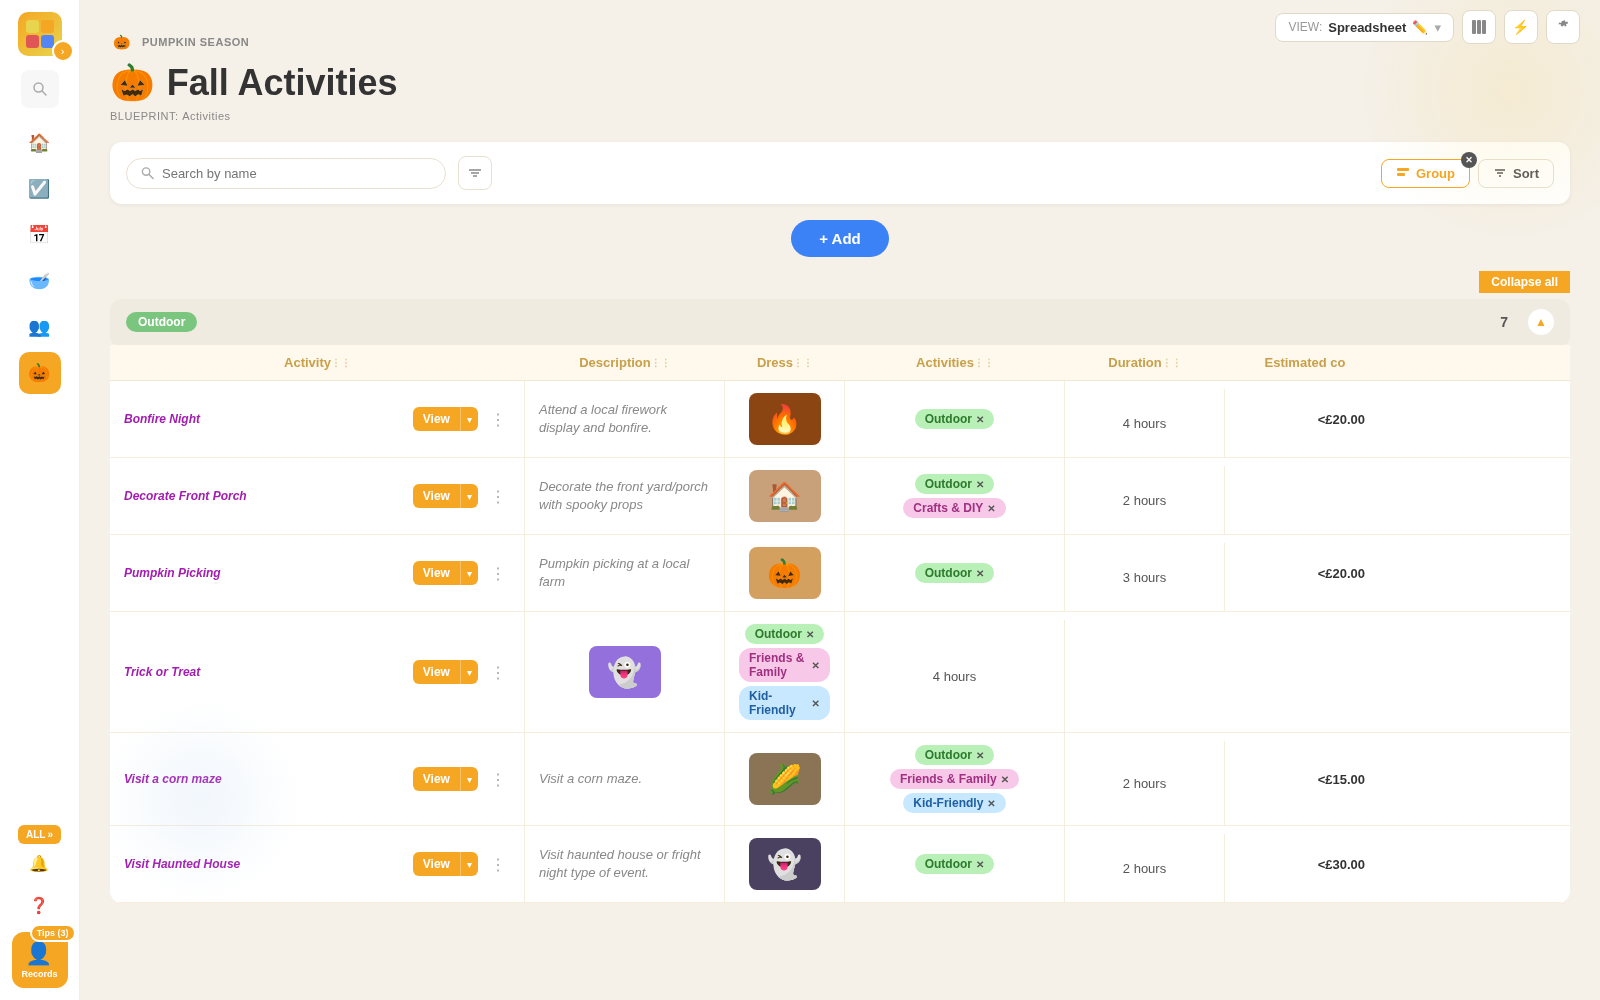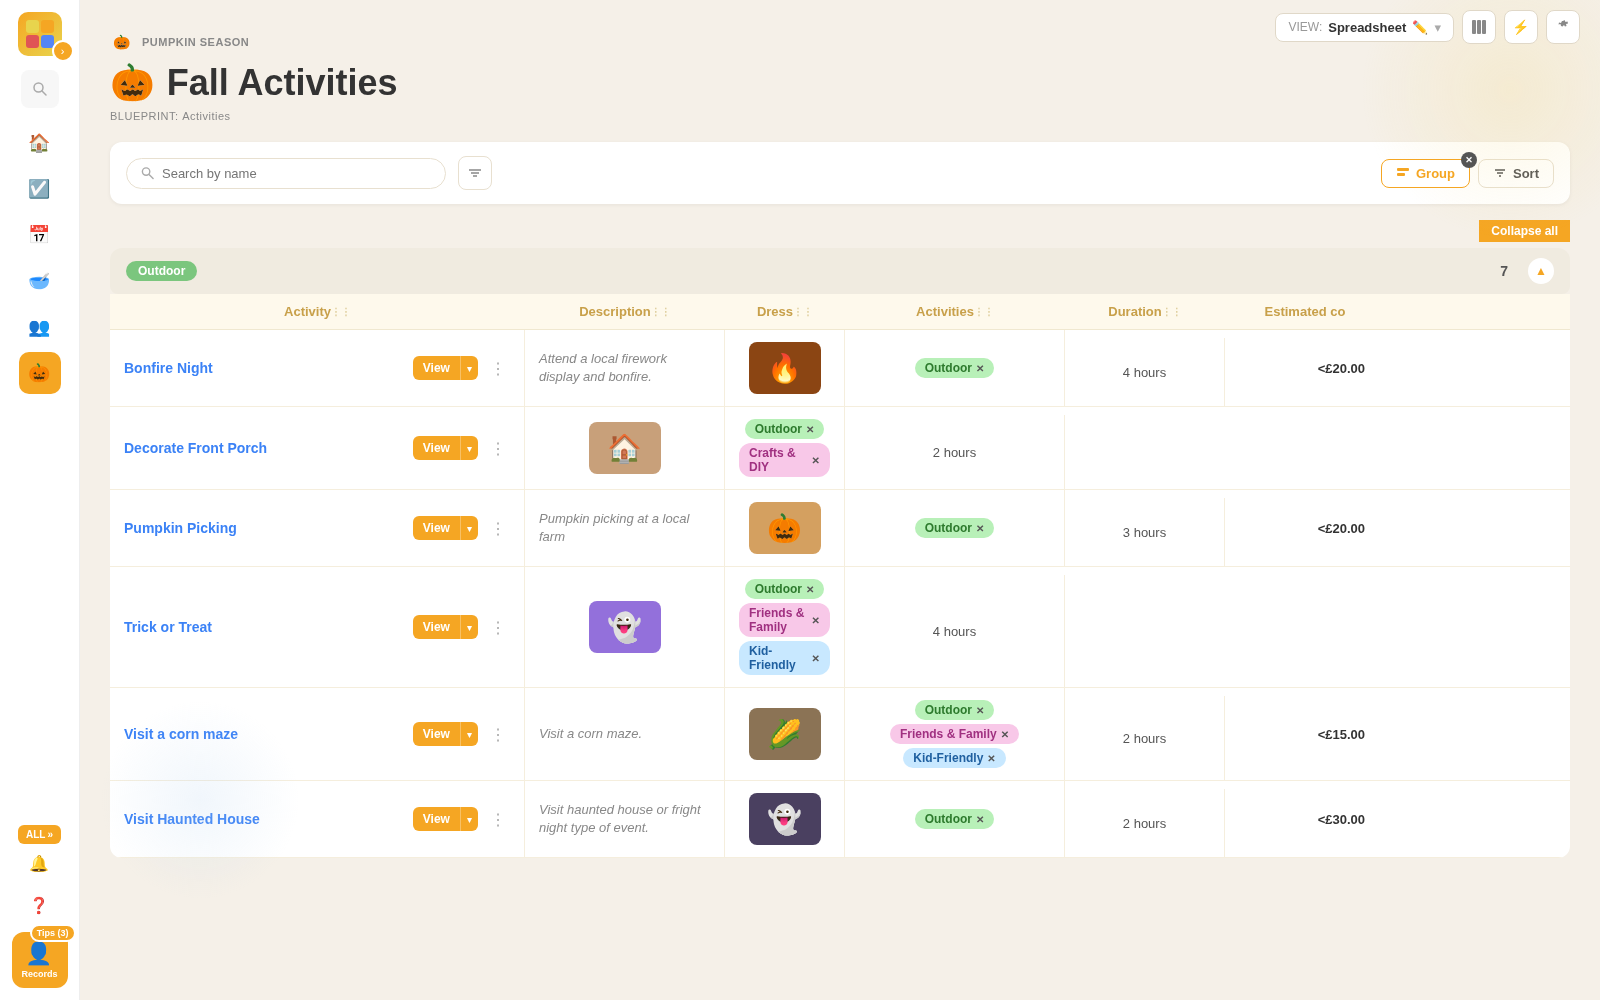--- a/index.html
+++ b/index.html
@@ -190,21 +190,21 @@
       border-bottom: 1px solid #f5eedd; background: #fff; min-height: 70px;
     }
     .cell {
       padding: 12px 14px; display: flex; align-items: center;
       border-right: 1px solid #f5eedd; font-size: 13px;
     }
     .cell:last-child { border-right: none; }
 
     
     .activity-cell { display: flex; align-items: center; gap: 8px; }
-    .activity-name { font-weight: 600; color: #3b82f6; font-size: 14px; flex: 1; }
+    .activity-name { font-weight: 600; color: #a21caf; font-size: 12px; flex: 1; font-style: italic; }
     .view-btn {
       background: #f5a623; color: #fff; border: none; border-radius: 6px 0 0 6px;
       padding: 5px 10px; font-size: 12px; font-weight: 600; cursor: pointer;
     }
     .view-dropdown {
       background: #f5a623; color: #fff; border: none; border-radius: 0 6px 6px 0;
       padding: 5px 6px; font-size: 10px; cursor: pointer; border-left: 1px solid rgba(255,255,255,0.3);
     }
     .view-btn-group { display: flex; }
     .row-menu { color: #aaa; cursor: pointer; padding: 4px; font-size: 16px; }
@@ -367,20 +367,25 @@
         <svg width="14" height="14" viewBox="0 0 14 14" fill="none">
             <line x1="2" y1="4" x2="12" y2="4" stroke="#555" stroke-width="1.5"></line>
             <line x1="4" y1="7" x2="10" y2="7" stroke="#555" stroke-width="1.5"></line>
             <line x1="6" y1="10" x2="8" y2="10" stroke="#555" stroke-width="1.5"></line>
           </svg>
         <span>Sort</span>
       </div>
     </div>
   </div>
 
+  <div class="add-btn-row">
+    <button class="add-btn">
+      <span>+ Add</span>
+    </button>
+  </div>
 
   <div class="collapse-row">
     <button class="collapse-btn">Collapse all</button>
   </div>
 
   <div class="table-container">
 
     <div class="group-header">
       <div class="group-tag">Outdoor</div>
       <div class="group-spacer"></div>
@@ -439,20 +444,21 @@
         </div>
         <div class="table-row">
           <div class="cell activity-cell">
     <span class="activity-name">Decorate Front Porch</span>
     <div class="view-btn-group">
       <button class="view-btn">View</button>
       <button class="view-dropdown">▾</button>
     </div>
     <span class="row-menu">⋮</span>
   </div>
+          <div class="cell desc-cell">Decorate the front yard/porch with spooky props</div>
           <div class="cell img-cell">
             <div class="activity-img" style="background:#c8a07a;">🏠</div>
           </div>
           <div class="cell tags-cell">
             <div class="tag tag-green">
               <span>Outdoor</span>
               <button class="tag-x">✕</button>
             </div>
             <div class="tag tag-pink">
               <span>Crafts &amp; DIY</span>

